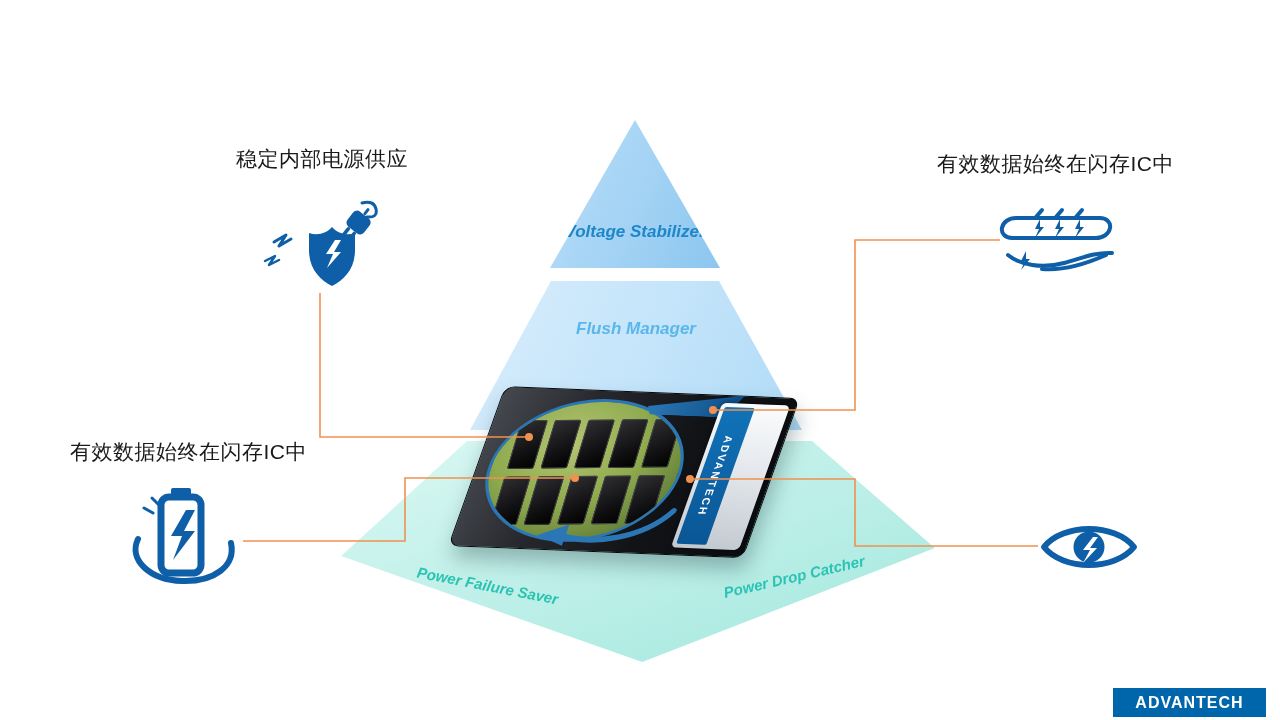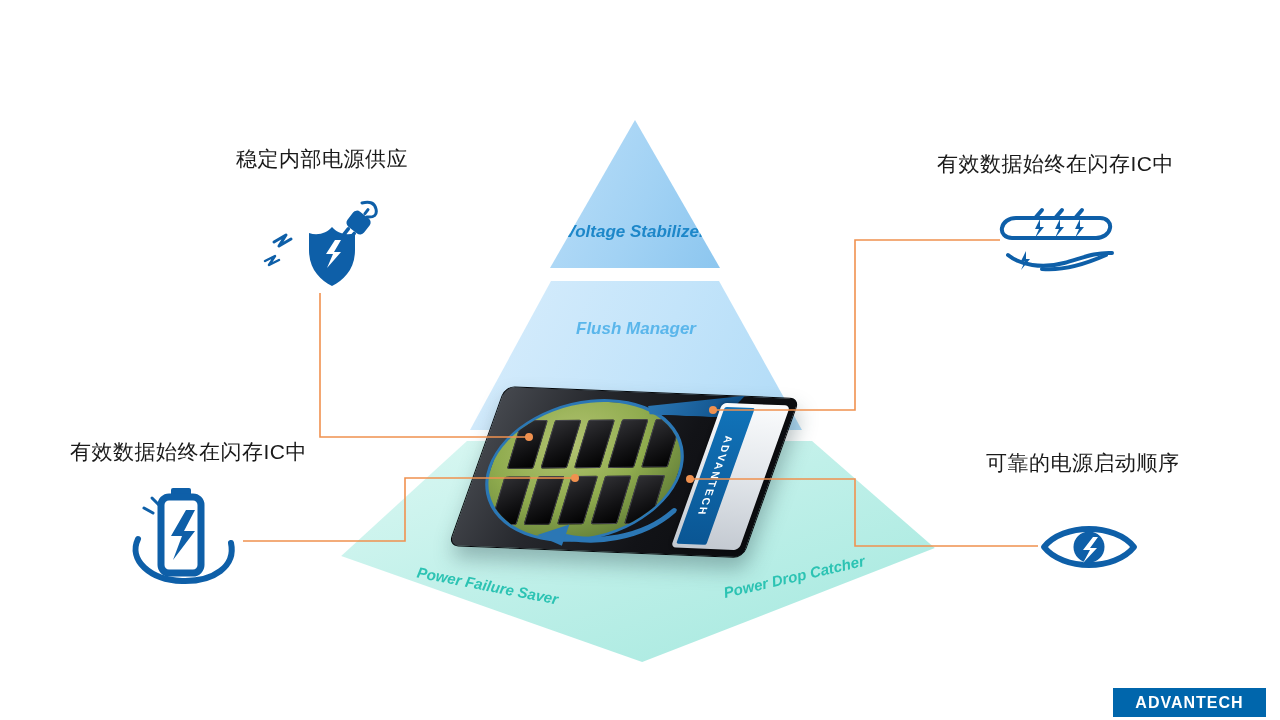--- a/index.html
+++ b/index.html
@@ -129,21 +129,20 @@
       <circle cx="529" cy="437" r="4"></circle>
       <circle cx="575" cy="478" r="4"></circle>
       <circle cx="690" cy="479" r="4"></circle>
       <circle cx="713" cy="410" r="4"></circle>
     </g>
   </svg>
 
   <div class="callout co-tl">稳定内部电源供应</div>
   <div class="callout co-tr">有效数据始终在闪存IC中</div>
   <div class="callout co-l">有效数据始终在闪存IC中</div>
-  <div class="callout co-r">可靠的电源启动顺序</div>
 
   <svg class="icon ic-plug" width="130" height="95" viewBox="0 0 130 95">
     <g stroke="#0E5FA8" stroke-width="3" fill="none" stroke-linecap="round" stroke-linejoin="round">
       <path d="M16,42 l12,-7 -7,11 12,-7"></path>
       <path d="M7,61 l10,-5 -6,9 10,-5" stroke-width="2.5"></path>
       <path d="M104,3 q12,-3 14,6 q2,9 -9,8"></path>
     </g>
     <path d="M51,33 c9,3 18,0 23,-6 c5,6 14,9 23,6 v17 c0,19 -11,30 -23,36 c-12,-6 -23,-17 -23,-36 z" fill="#0E5FA8"></path>
     <path d="M77,40 l-9,14 h7 l-6,14 l14,-16 h-7 l7,-12 z" fill="#fff"></path>
     <g transform="rotate(38 98 25)" fill="#0E5FA8">

